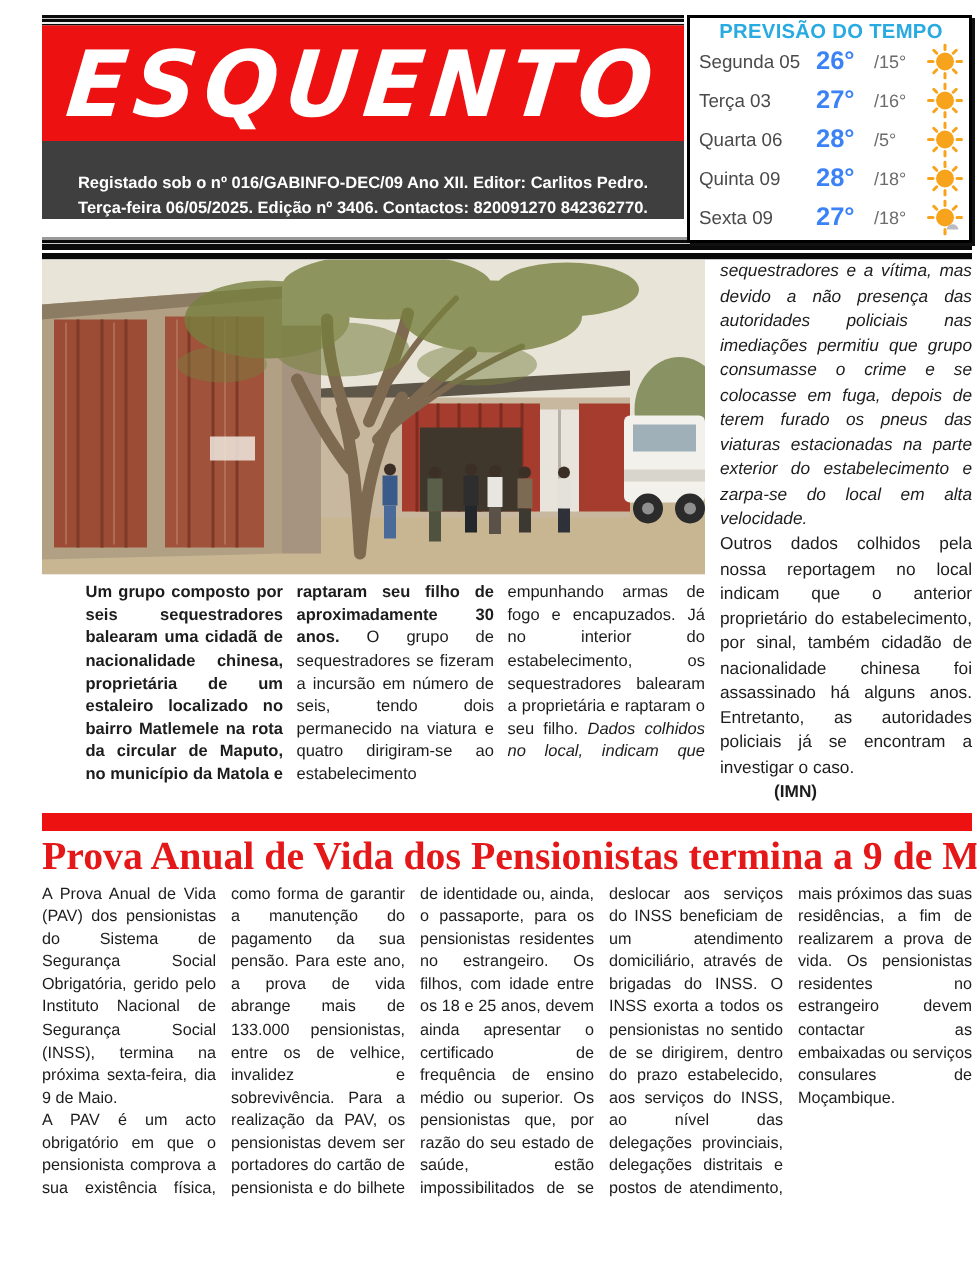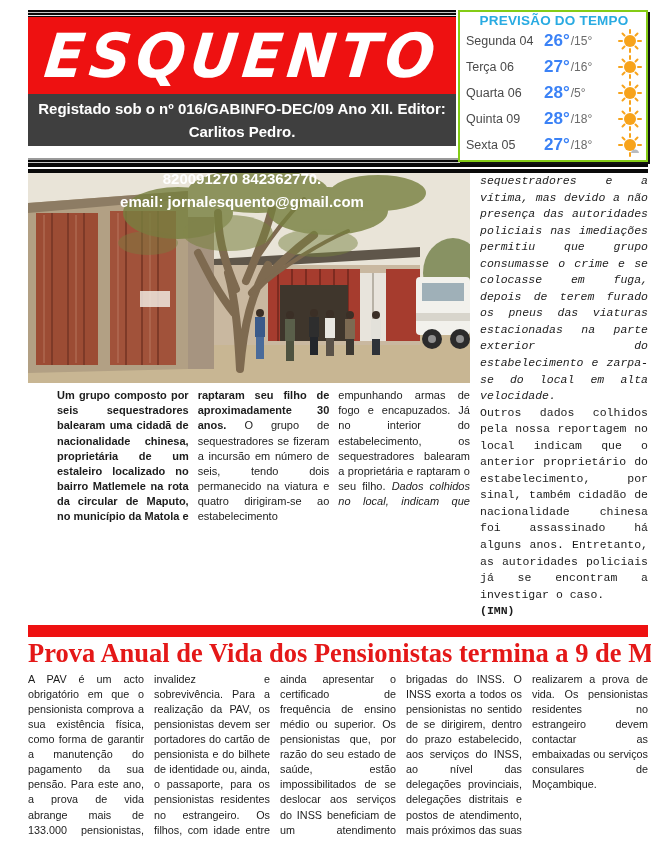--- a/index.html
+++ b/index.html
@@ -9,50 +9,50 @@
 
   
   .masthead { position:relative; height:163px; }
   .mast-left { width:428px; }
   .stripe-top { height:7px; width:428px;
     background:repeating-linear-gradient(to bottom,#0a0a0a 0 2px,#c8c8c8 2px 3px,#0a0a0a 3px 5px,#efefef 5px 6px,#0a0a0a 6px 7px); }
   .logo-box { height:77px; background:#ee1111; display:flex; align-items:center; justify-content:center; }
   .logo-text { font-family:"DejaVu Sans", sans-serif; font-weight:bold; font-style:italic;
     color:#fff; font-size:58px; letter-spacing:5px; transform:skewX(-6deg) scaleY(1.05); line-height:1; }
   .reg-box { height:52px; background:#3f3f3f; color:#fff; text-align:center;
-    font-size:15px; font-weight:bold; line-height:1.55; padding-top:3px; }
+    font-size:11px; font-weight:bold; line-height:1.55; padding-top:20px; }
   .stripe-band { position:absolute; left:0; right:0; top:148px; height:15px;
     background:repeating-linear-gradient(to bottom,#9a9a9a 0 2px,#0a0a0a 2px 4px,#c8c8c8 4px 5px,#0a0a0a 5px 9px,#ffffff 9px 11px,#0a0a0a 11px 15px); }
 
   
   .weather { position:absolute; top:0; right:0; width:190px; height:152px; background:#fff;
-    border:2px solid #84cc16; z-index:2; padding:1px 4px 0 6px; box-shadow:2px 2px 0 #111; }
+    border:2px solid #000000; z-index:2; padding:1px 4px 0 6px; box-shadow:2px 2px 0 #111; }
   .weather-title { color:#29abe2; font-weight:bold; font-size:13.5px; text-align:center; letter-spacing:0.2px; }
   .w-row { display:flex; align-items:center; height:26px; }
   .w-day { width:78px; font-size:12.5px; color:#4a4a4a; }
   .w-high { font-size:17px; font-weight:bold; color:#3b82f6; }
-  .w-low { font-size:12px; color:#6b6b6b; margin-left:1px; }
+  .w-low { font-size:12px; color:#6b6b6b; margin-left:13px; }
   .w-ico { margin-left:auto; width:24px; height:24px; }
 
   
   .headline1 { font-family:"Liberation Serif", serif; font-weight:bold; color:#e41818;
     font-size:30px; line-height:1.02; text-align:center; margin:6px 0 6px; }
   .headline2 { font-family:"Liberation Serif", serif; font-weight:bold; color:#e41818;
     font-size:26.5px; line-height:1.05; text-align:center; white-space:nowrap; margin:3px 0 4px; }
 
   
   .art1 { display:flex; gap:10px; }
   .art1-left { width:442px; }
   .photo { width:442px; height:210px; display:block; }
   .threecol { margin-top:5px; column-count:3; column-gap:9px;
     font-size:11px; line-height:1.38; text-align:justify; color:#1c1c1c; height:137px; overflow:hidden;margin-left:29px; }
-  .rightcol { flex:1; font-size:11.5px; line-height:1.44; text-align:justify; color:#1c1c1c;font-family:Liberation Mono, monospace; }
+  .rightcol { flex:1; font-size:11.5px; line-height:1.44; text-align:justify; color:#1c1c1c; }
   .b { font-weight:bold; }
   .i { font-style:italic; }
-  .byline { font-weight:bold; font-style:normal; }
+  .byline { font-weight:bold; font-style:normal;margin-left:36px; }
 
   .redbar { height:12px; background:#ee1111; margin:5px 0 3px; }
 
   
   .fivecol { column-count:5; column-gap:10px; font-size:10.8px; line-height:1.4;
     text-align:justify; color:#1c1c1c; height:224px; overflow:hidden; }
   .fivecol p { margin:0; }
 </style>
 </head>
 <body>
@@ -70,40 +70,40 @@
         <div>Terça-feira 06/05/2025. Edição nº 3406. Contactos: 820091270 842362770.</div>
         <div>email: jornalesquento@gmail.com</div>
       </div>
     </div>
     <div class="stripe-band"></div>
 
     <div class="weather">
       <div class="weather-title">PREVISÃO DO TEMPO</div>
 
       <div class="w-row">
-        <span class="w-day">Segunda 04</span>
+        <span class="w-day">Segunda 05</span>
         <span class="w-high">26°</span>
         <span class="w-low">/15°</span>
         <svg class="w-ico" viewBox="0 0 24 24">
           <g stroke="#f7a31b" stroke-width="2" stroke-linecap="round">
             <line x1="12" y1="1" x2="12" y2="4"></line>
               <line x1="12" y1="20" x2="12" y2="23"></line>
             <line x1="1" y1="12" x2="4" y2="12"></line>
               <line x1="20" y1="12" x2="23" y2="12"></line>
             <line x1="4.5" y1="4.5" x2="6.5" y2="6.5"></line>
               <line x1="17.5" y1="17.5" x2="19.5" y2="19.5"></line>
             <line x1="4.5" y1="19.5" x2="6.5" y2="17.5"></line>
               <line x1="17.5" y1="6.5" x2="19.5" y2="4.5"></line>
           </g>
             <circle cx="12" cy="12" r="6" fill="#f7a31b"></circle>
         </svg>
       </div>
 
       <div class="w-row">
-        <span class="w-day">Terça 06</span>
+        <span class="w-day">Terça 03</span>
         <span class="w-high">27°</span>
         <span class="w-low">/16°</span>
         <svg class="w-ico" viewBox="0 0 24 24">
           <g stroke="#f7a31b" stroke-width="2" stroke-linecap="round">
             <line x1="12" y1="1" x2="12" y2="4"></line>
               <line x1="12" y1="20" x2="12" y2="23"></line>
             <line x1="1" y1="12" x2="4" y2="12"></line>
               <line x1="20" y1="12" x2="23" y2="12"></line>
             <line x1="4.5" y1="4.5" x2="6.5" y2="6.5"></line>
               <line x1="17.5" y1="17.5" x2="19.5" y2="19.5"></line>
@@ -146,21 +146,21 @@
             <line x1="4.5" y1="4.5" x2="6.5" y2="6.5"></line>
               <line x1="17.5" y1="17.5" x2="19.5" y2="19.5"></line>
             <line x1="4.5" y1="19.5" x2="6.5" y2="17.5"></line>
               <line x1="17.5" y1="6.5" x2="19.5" y2="4.5"></line>
           </g>
             <circle cx="12" cy="12" r="6" fill="#f7a31b"></circle>
         </svg>
       </div>
 
       <div class="w-row">
-        <span class="w-day">Sexta 05</span>
+        <span class="w-day">Sexta 09</span>
         <span class="w-high">27°</span>
         <span class="w-low">/18°</span>
         <svg class="w-ico" viewBox="0 0 24 24">
           <g stroke="#f7a31b" stroke-width="2" stroke-linecap="round">
             <line x1="12" y1="1" x2="12" y2="4"></line>
               <line x1="12" y1="20" x2="12" y2="23"></line>
             <line x1="1" y1="12" x2="4" y2="12"></line>
               <line x1="20" y1="12" x2="23" y2="12"></line>
             <line x1="4.5" y1="4.5" x2="6.5" y2="6.5"></line>
               <line x1="17.5" y1="6.5" x2="19.5" y2="4.5"></line>
@@ -294,16 +294,17 @@
     </div>
   </div>
 
   <div class="redbar"></div>
 
   <h2 class="headline2">
     <span>Prova Anual de Vida dos Pensionistas termina a 9 de Maio</span>
   </h2>
 
   <div class="fivecol">
+    <p>A Prova Anual de Vida (PAV) dos pensionistas do Sistema de Segurança Social Obrigatória, gerido pelo Instituto Nacional de Segurança Social (INSS), termina na próxima sexta-feira, dia 9 de Maio.</p>
     <p>A PAV é um acto obrigatório em que o pensionista comprova a sua existência física, como forma de garantir a manutenção do pagamento da sua pensão.  Para este ano, a prova de vida abrange mais de 133.000 pensionistas, entre os de velhice, invalidez e sobrevivência. Para a realização da PAV, os pensionistas devem ser portadores do cartão de pensionista e do bilhete de identidade ou, ainda, o passaporte, para os pensionistas residentes no estrangeiro. Os filhos, com idade entre os 18 e 25 anos, devem ainda apresentar o certificado de frequência de ensino médio ou superior. Os pensionistas que, por razão do seu estado de saúde, estão impossibilitados de se deslocar aos serviços do INSS beneficiam de um atendimento domiciliário, através de brigadas do INSS. O INSS exorta a todos os pensionistas no sentido de se dirigirem, dentro do prazo estabelecido, aos serviços do INSS, ao nível das delegações provinciais, delegações distritais e postos de atendimento, mais próximos das suas residências, a fim de realizarem a prova de vida. Os pensionistas residentes no estrangeiro devem contactar as embaixadas ou serviços consulares de Moçambique.</p>
   </div>
 
 </div>
 
 </body></html>

